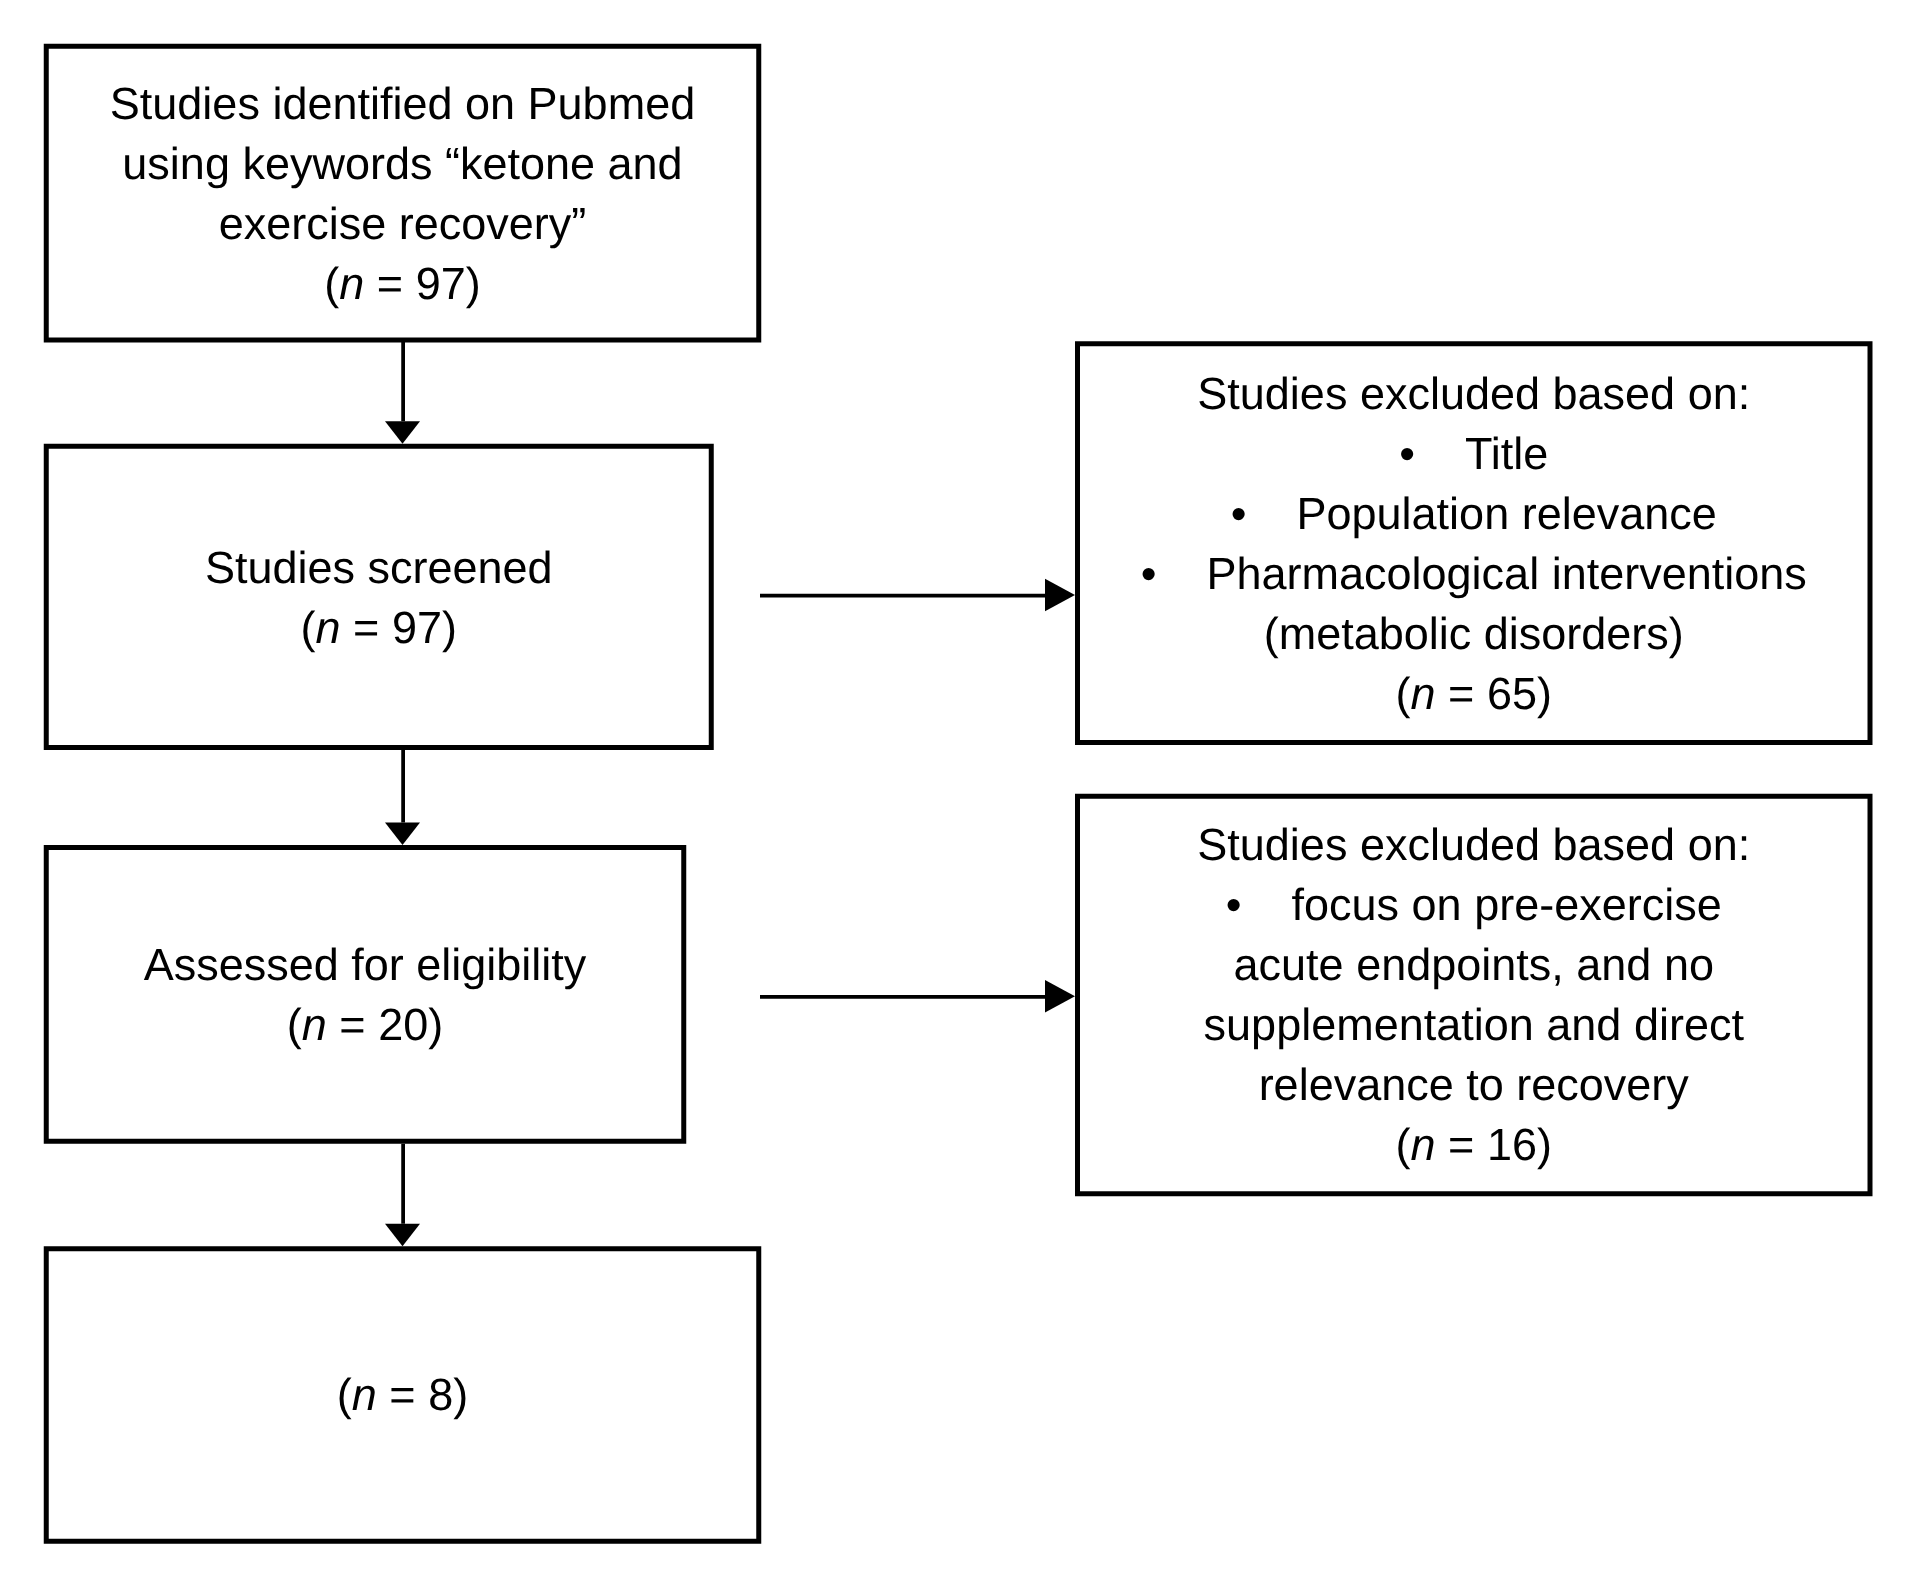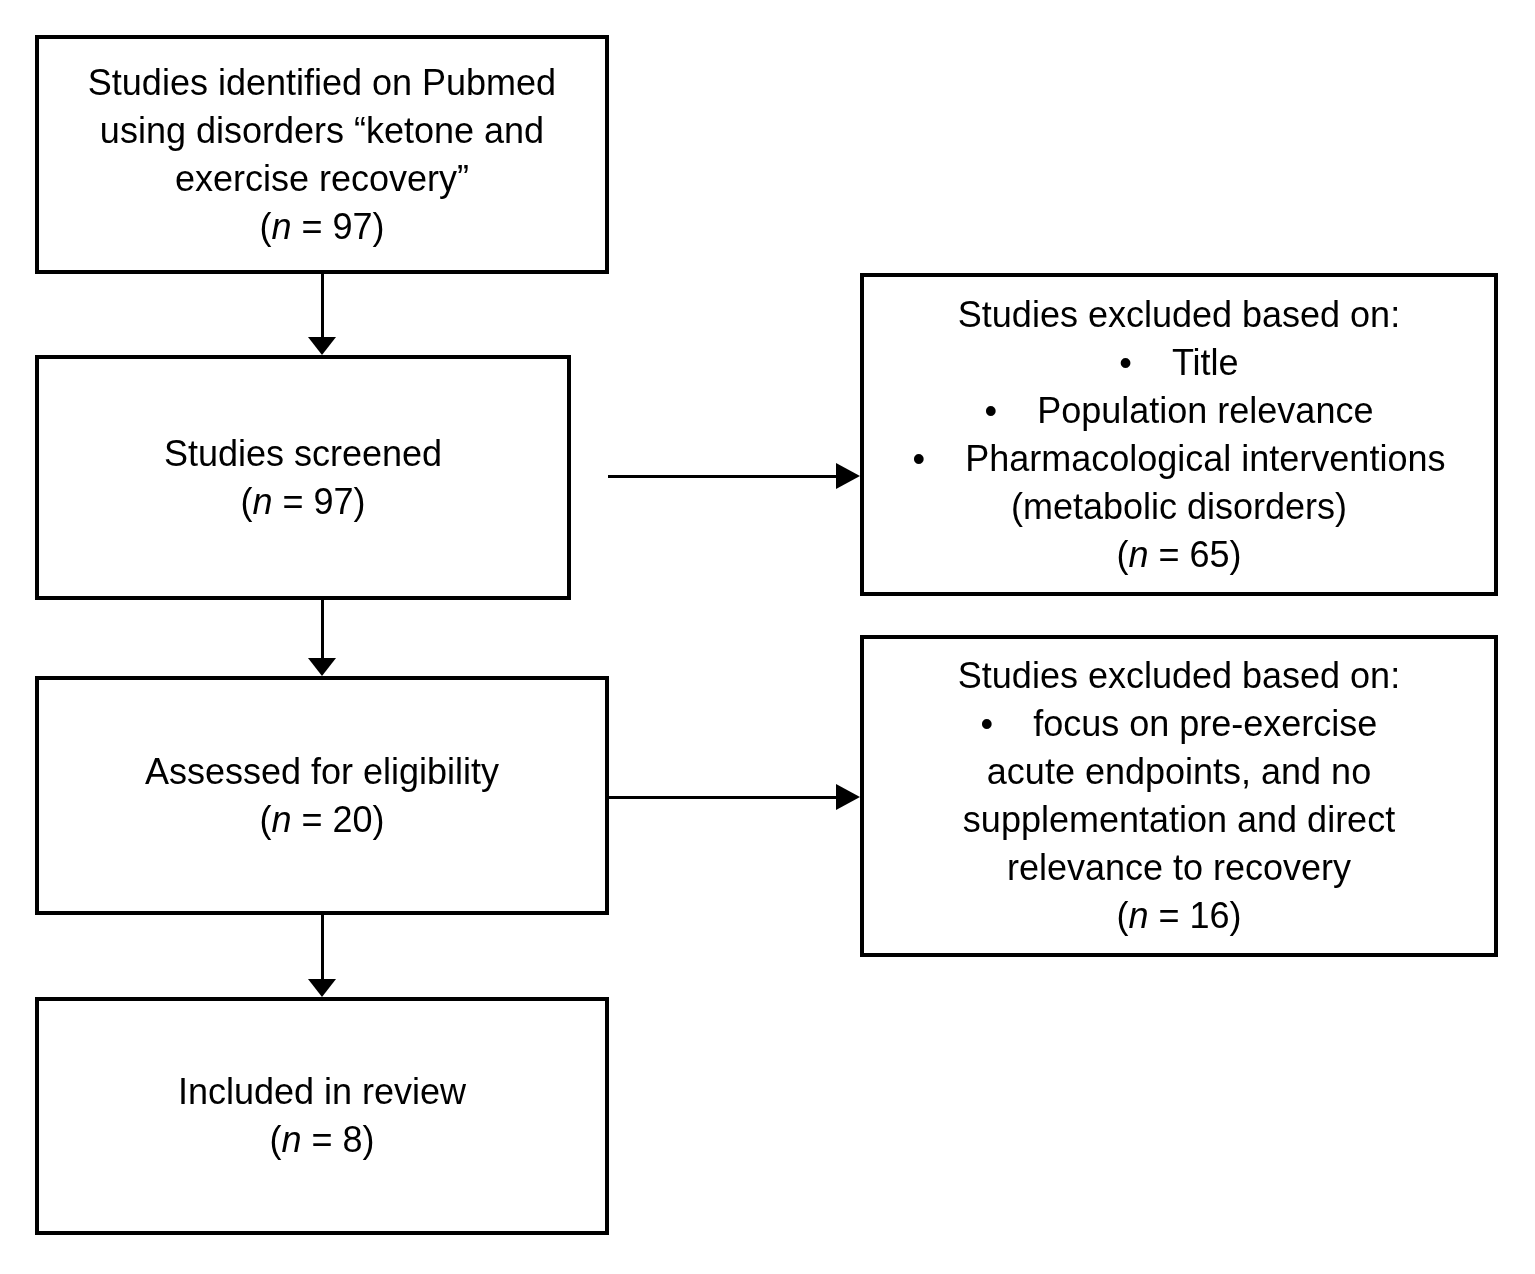--- a/index.html
+++ b/index.html
@@ -65,37 +65,36 @@
     border-left: 24px solid #000000;
   }
 </style>
 </head>
 <body>
 
 <div class="canvas">
 
   <div class="box" style="left:35px; top:35px; width:574px; height:239px;">
     <div class="line">Studies identified on Pubmed</div>
-    <div class="line">using disorders “ketone and</div>
+    <div class="line">using keywords “ketone and</div>
     <div class="line">exercise recovery”</div>
     <div class="line count"><span>(</span><span class="nvar">n</span><span> = 97)</span></div>
   </div>
 
   <div class="box" style="left:35px; top:355px; width:536px; height:245px;">
     <div class="line">Studies screened</div>
     <div class="line count"><span>(</span><span class="nvar">n</span><span> = 97)</span></div>
   </div>
 
-  <div class="box" style="left:35px; top:676px; width:574px; height:239px;">
+  <div class="box" style="left:35px; top:676px; width:514px; height:239px;">
     <div class="line">Assessed for eligibility</div>
     <div class="line count"><span>(</span><span class="nvar">n</span><span> = 20)</span></div>
   </div>
 
   <div class="box" style="left:35px; top:997px; width:574px; height:238px;">
-    <div class="line">Included in review</div>
     <div class="line count"><span>(</span><span class="nvar">n</span><span> = 8)</span></div>
   </div>
 
   <div class="box" style="left:860px; top:273px; width:638px; height:323px;">
     <div class="line">Studies excluded based on:</div>
     <div class="line"><span class="blt">•</span><span>Title</span></div>
     <div class="line"><span class="blt">•</span><span>Population relevance</span></div>
     <div class="line"><span class="blt">•</span><span>Pharmacological interventions</span></div>
     <div class="line">(metabolic disorders)</div>
     <div class="line count"><span>(</span><span class="nvar">n</span><span> = 65)</span></div>

